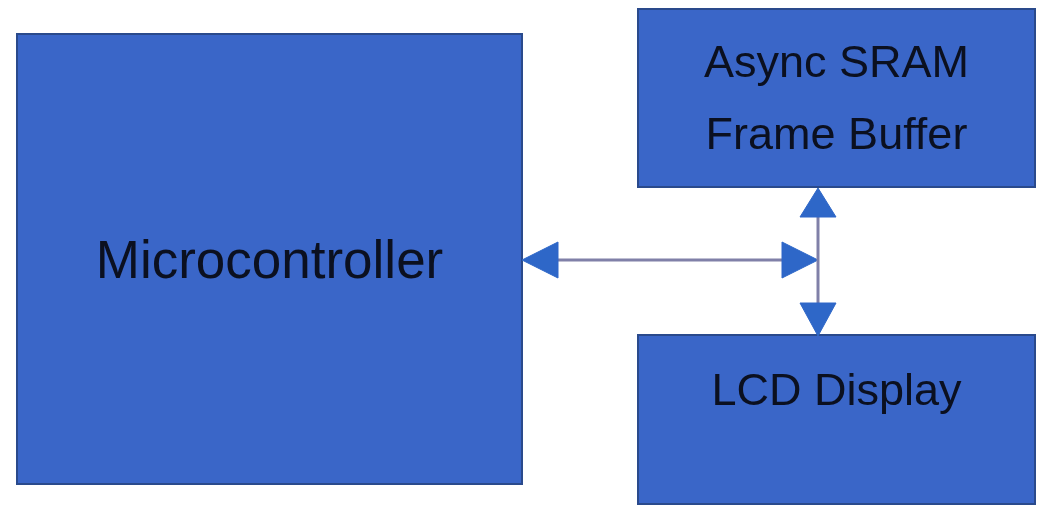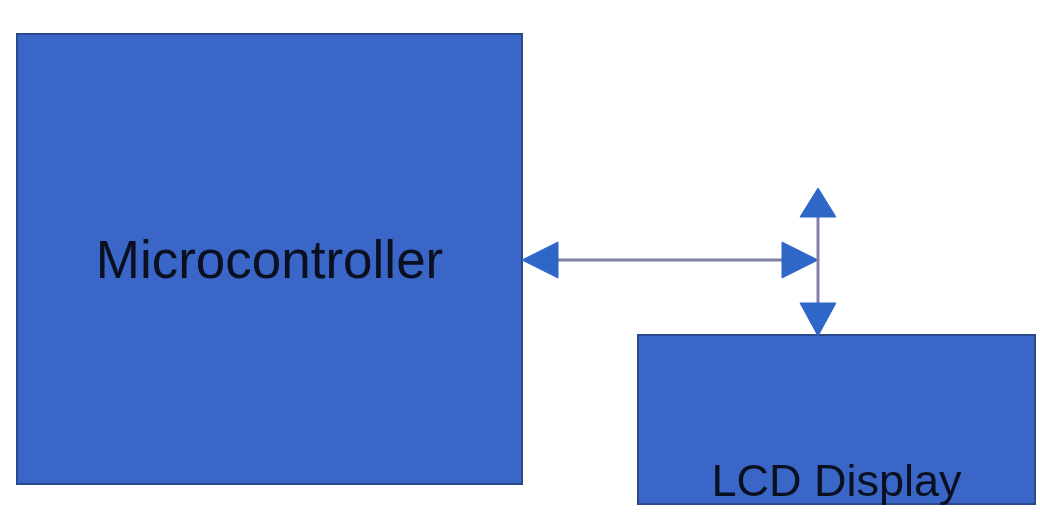--- a/index.html
+++ b/index.html
@@ -59,21 +59,21 @@
     line-height: 72px;
   }
 
   
   #block-lcd {
     left: 637px;
     top: 334px;
     width: 399px;
     height: 171px;
     font-size: 45px;
-    align-items: flex-end;
+    align-items: flex-start;
   }
   #block-lcd .label {
     margin-top: 31px;
   }
 
   
   #connectors {
     position: absolute;
     left: 0;
     top: 0;
@@ -84,20 +84,26 @@
 </style>
 </head>
 <body>
 
 <div id="canvas">
 
   <div class="block" id="block-mcu">
     <span class="label">Microcontroller</span>
   </div>
 
+  <div class="block" id="block-sram">
+    <span class="label">
+      <span class="line">Async SRAM</span>
+      <span class="line">Frame Buffer</span>
+    </span>
+  </div>
 
   <div class="block" id="block-lcd">
     <span class="label">LCD Display</span>
   </div>
 
   <svg id="connectors" viewBox="0 0 1040 513" width="1040" height="513">
 
     <g>
       <line x1="546" y1="260" x2="800" y2="260" stroke="#8080A8" stroke-width="3"></line>
       <polygon points="522,260 558,242 558,278" fill="#2E67C8" stroke="#2E67C8" stroke-width="1"></polygon>

